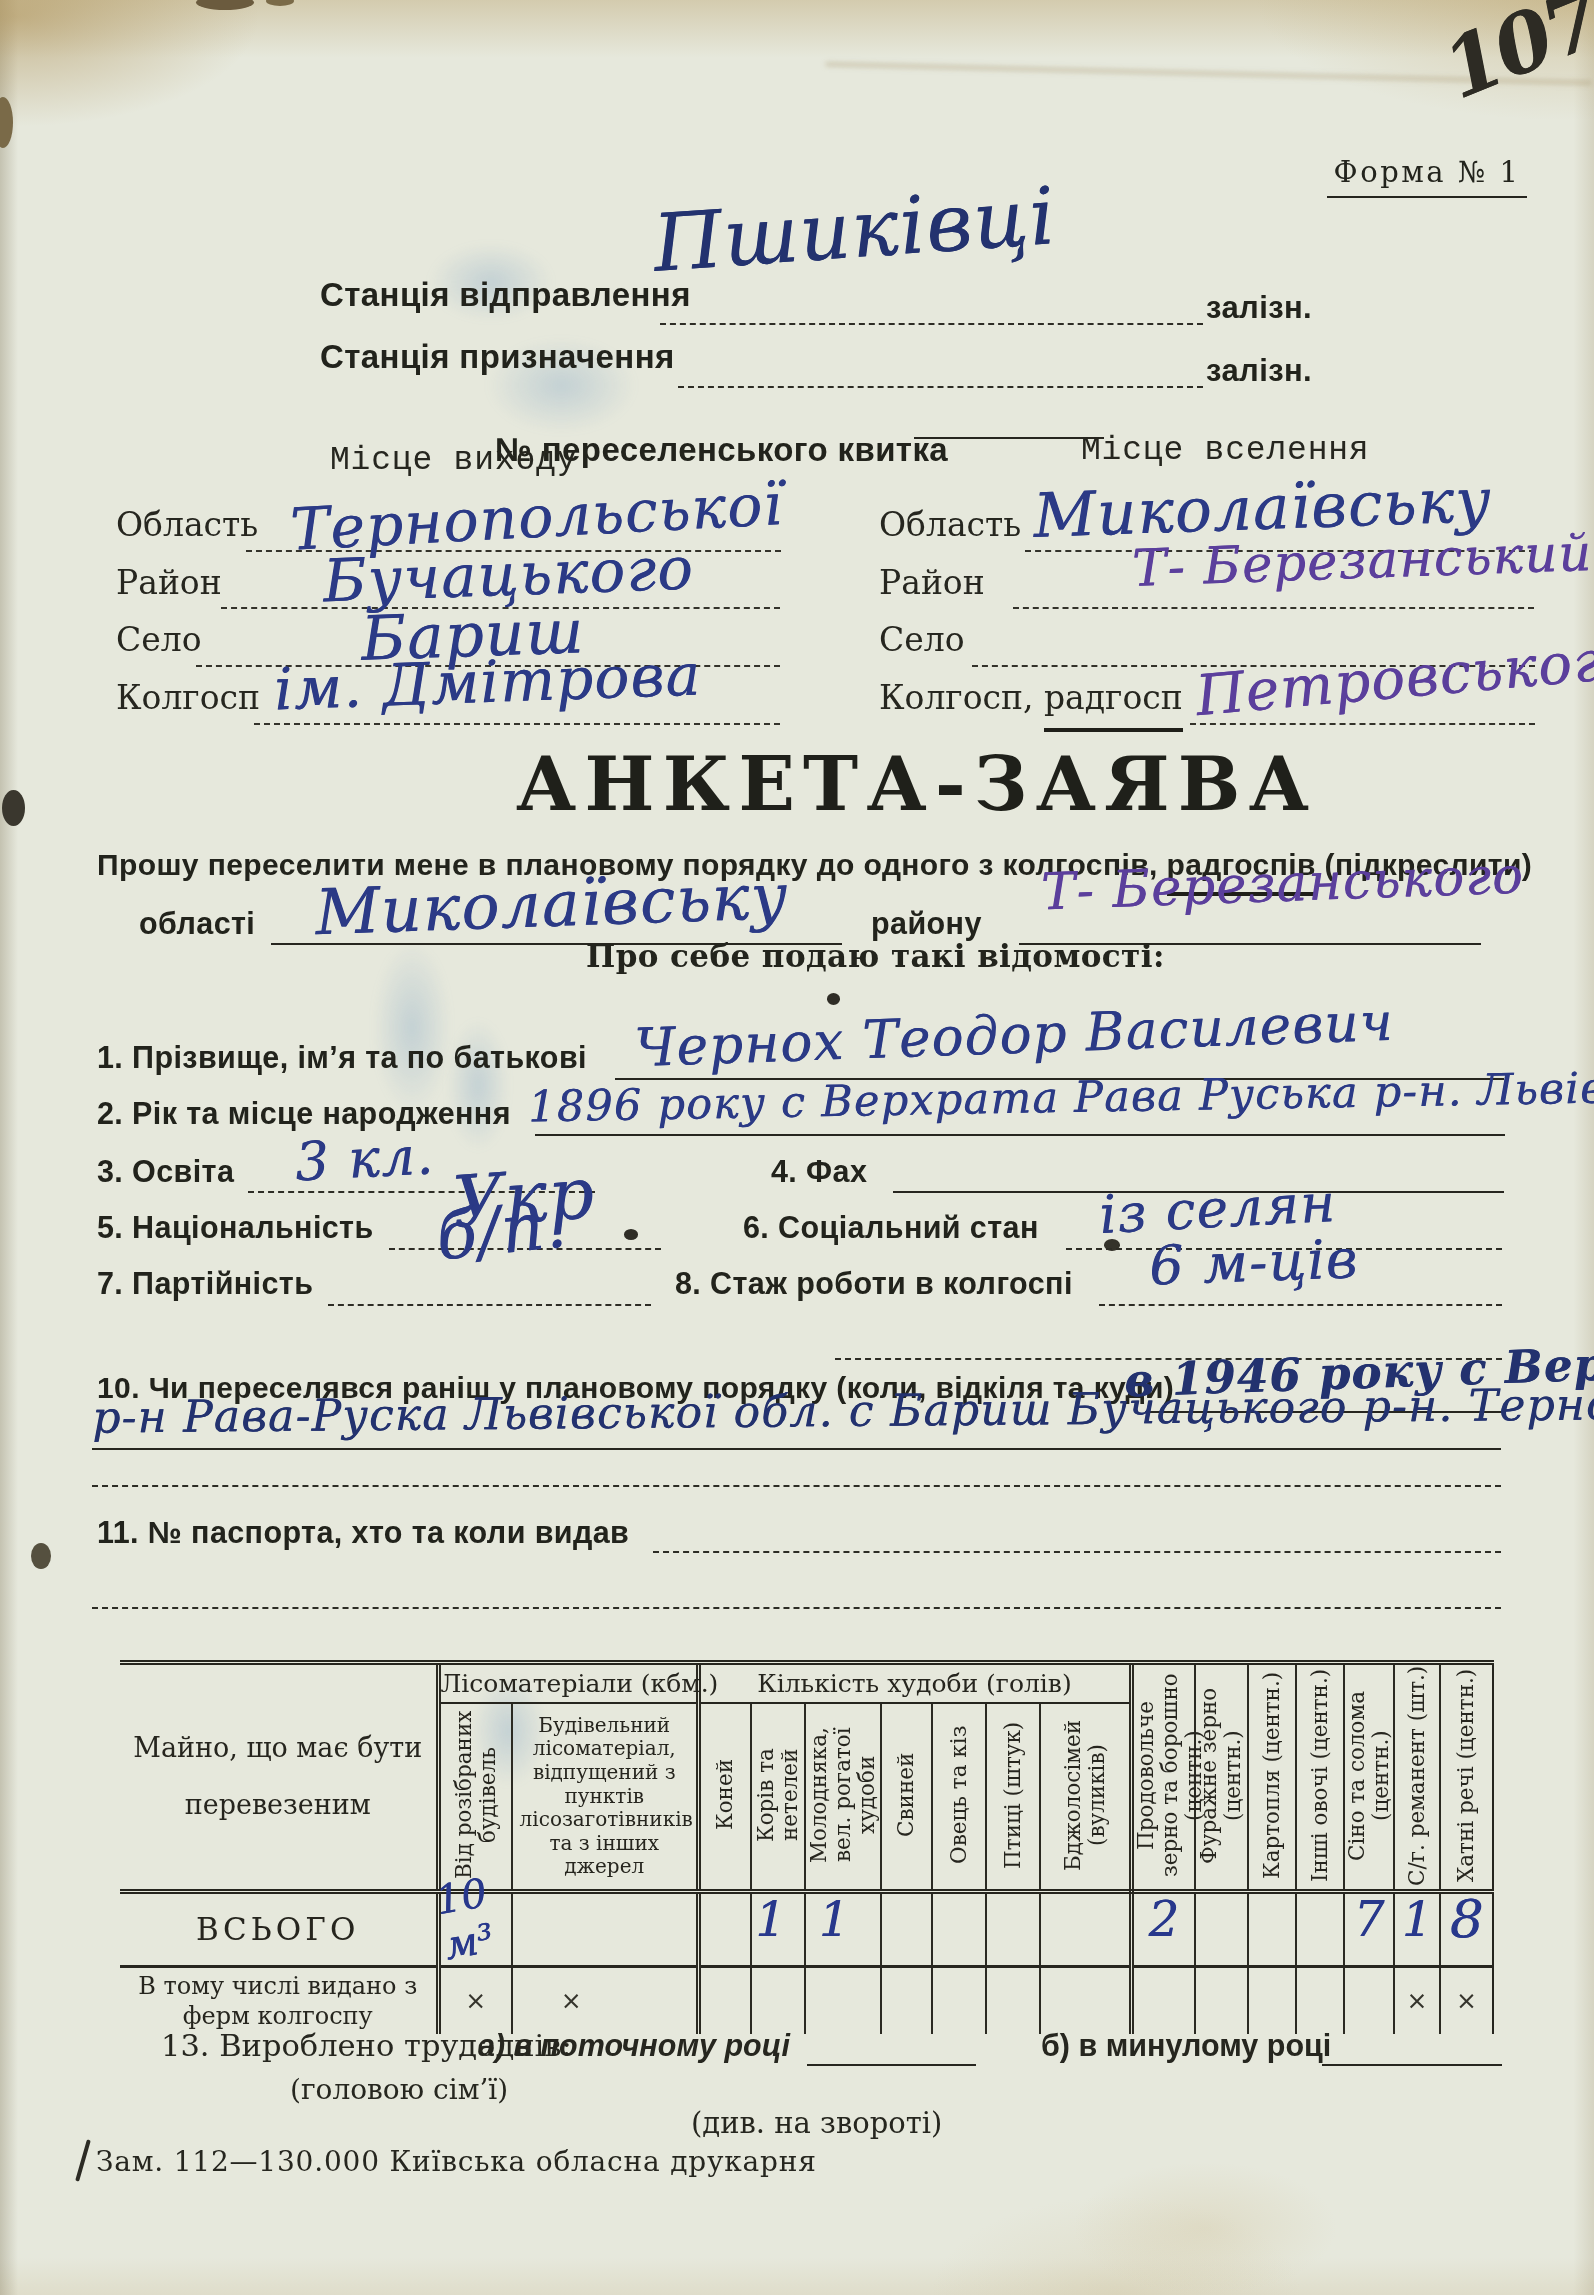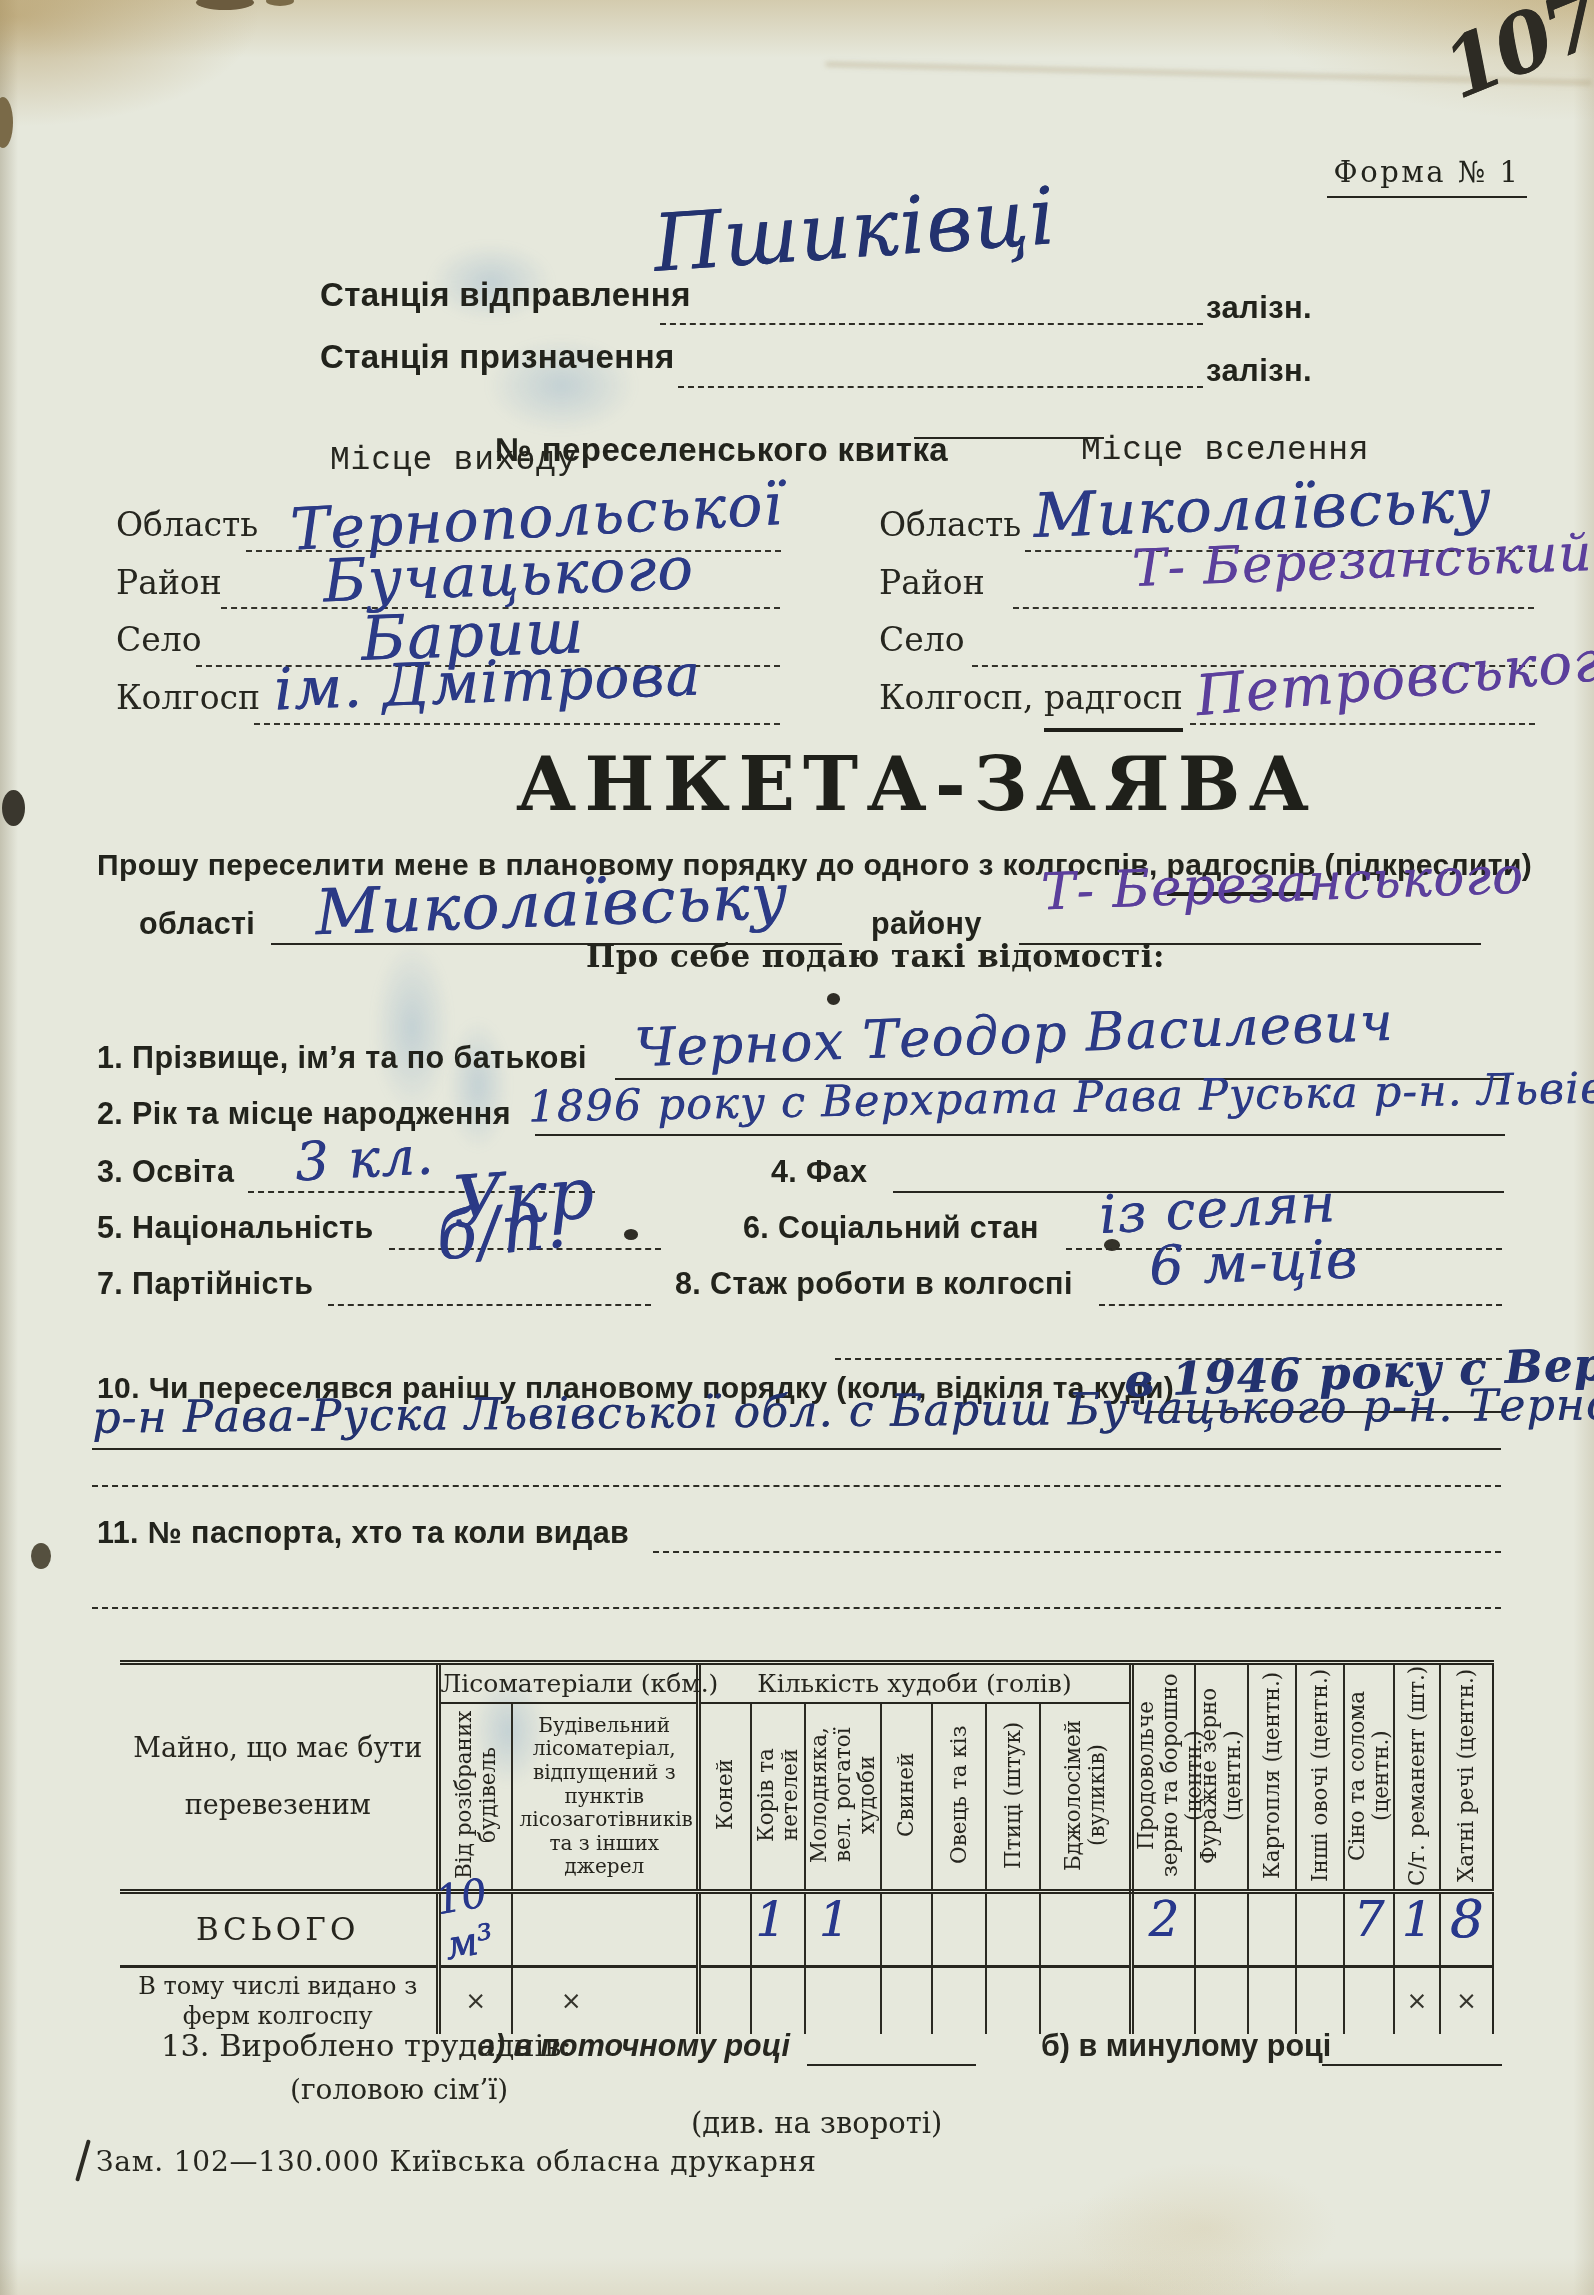--- a/index.html
+++ b/index.html
@@ -268,16 +268,16 @@
 
   <span class="abs lab-serif" style="left:161px;top:2028px;font-size:30.5px;">13. Вироблено трудоднів:</span>
   <span class="abs lab-serif" style="left:290px;top:2073px;font-size:28px;">(головою сім’ї)</span>
   <span class="abs lab-serif" style="left:478px;top:2028px;font-size:30.5px;font-weight:bold;font-family:'Liberation Sans',sans-serif;font-style:italic;">а) в поточному році</span>
   <div class="rule solid" style="left:807px;top:2064px;width:169px;"></div>
   <span class="abs lab-serif" style="left:1041px;top:2028px;font-size:30.5px;font-weight:bold;font-family:'Liberation Sans',sans-serif;">б) в минулому році</span>
   <div class="rule solid" style="left:1322px;top:2064px;width:180px;"></div>
 
   <span class="abs lab-serif" style="left:691px;top:2106px;font-size:29px;">(див. на звороті)</span>
   <div class="stain" style="left:81px;top:2139px;width:4.1px;height:43px;background:#2c2b24;transform:rotate(16deg);border-radius:1.7px;"></div>
-  <span class="abs lab-serif" style="left:96px;top:2145px;font-size:28px;letter-spacing:0.8px;">Зам. 102—130.000 Київська обласна друкарня</span>
+  <span class="abs lab-serif" style="left:96px;top:2145px;font-size:28px;letter-spacing:0.8px;">Зам. 112—130.000 Київська обласна друкарня</span>
 
 </div>
 
 
 </body></html>

